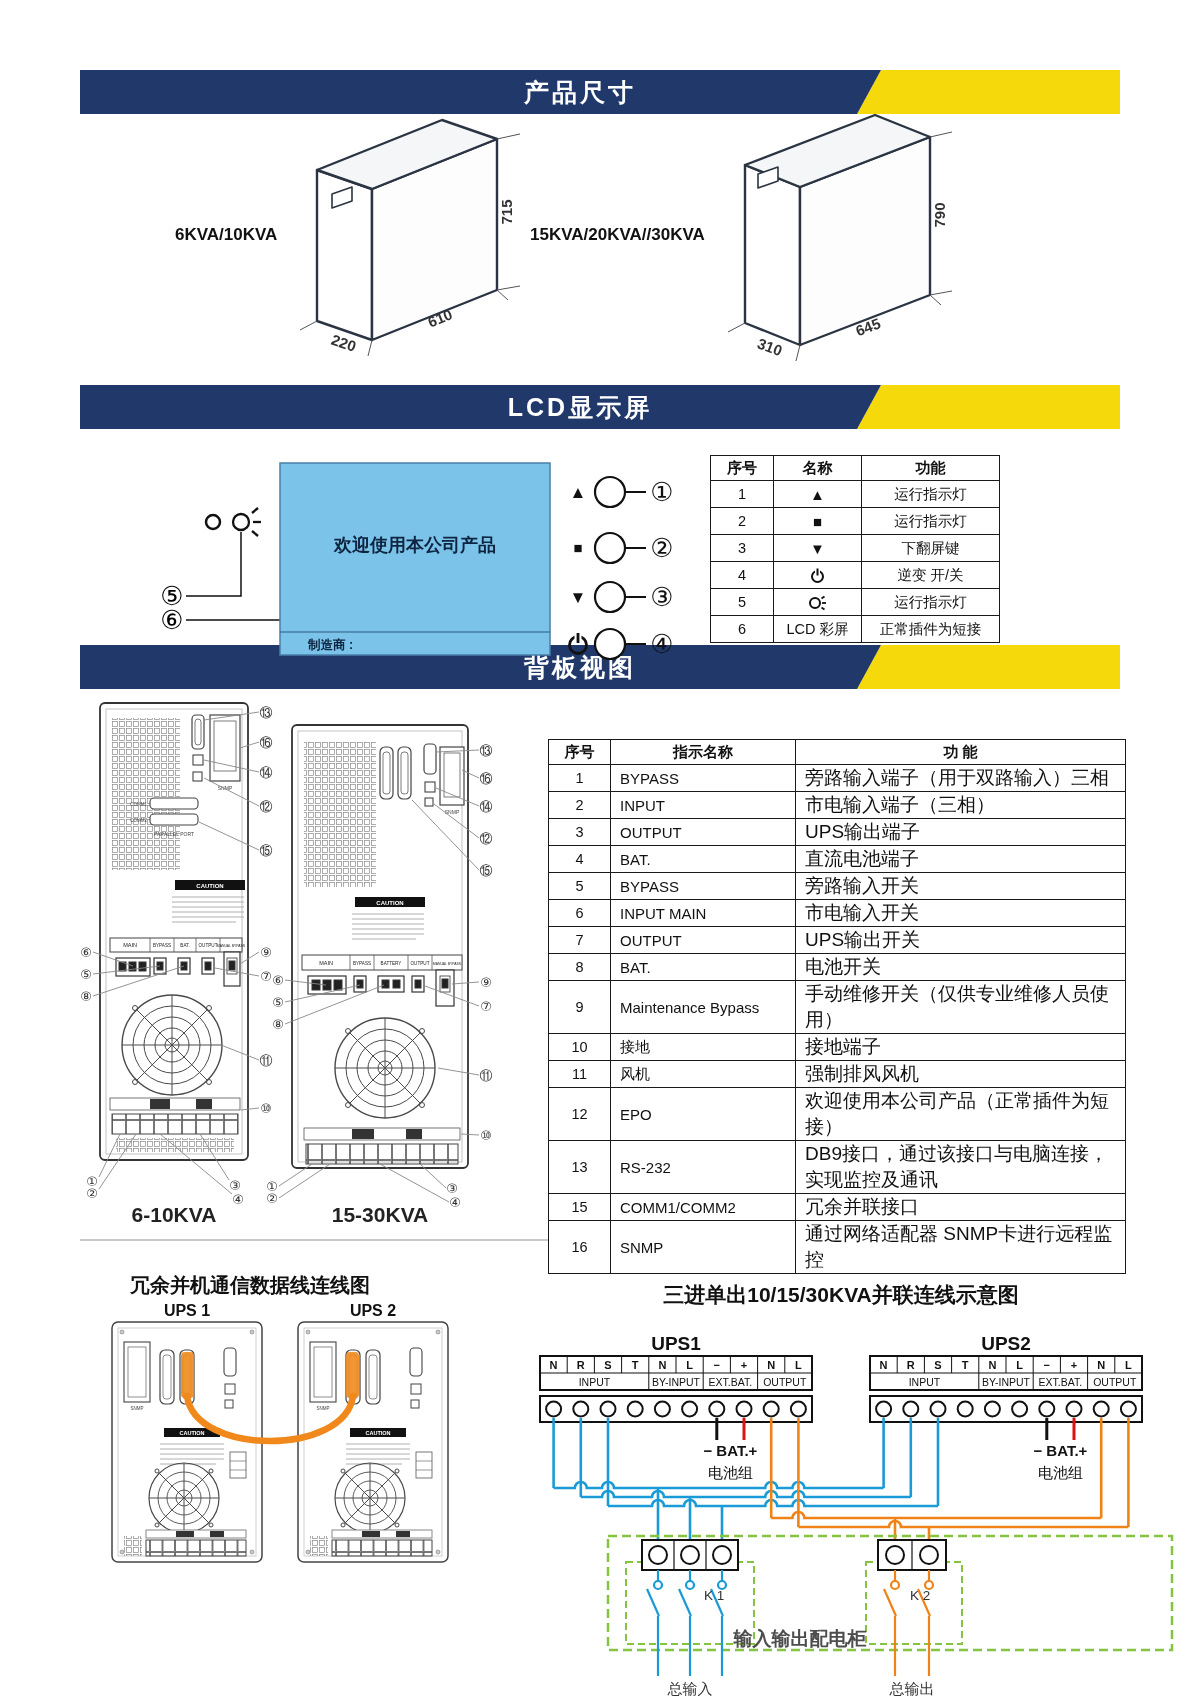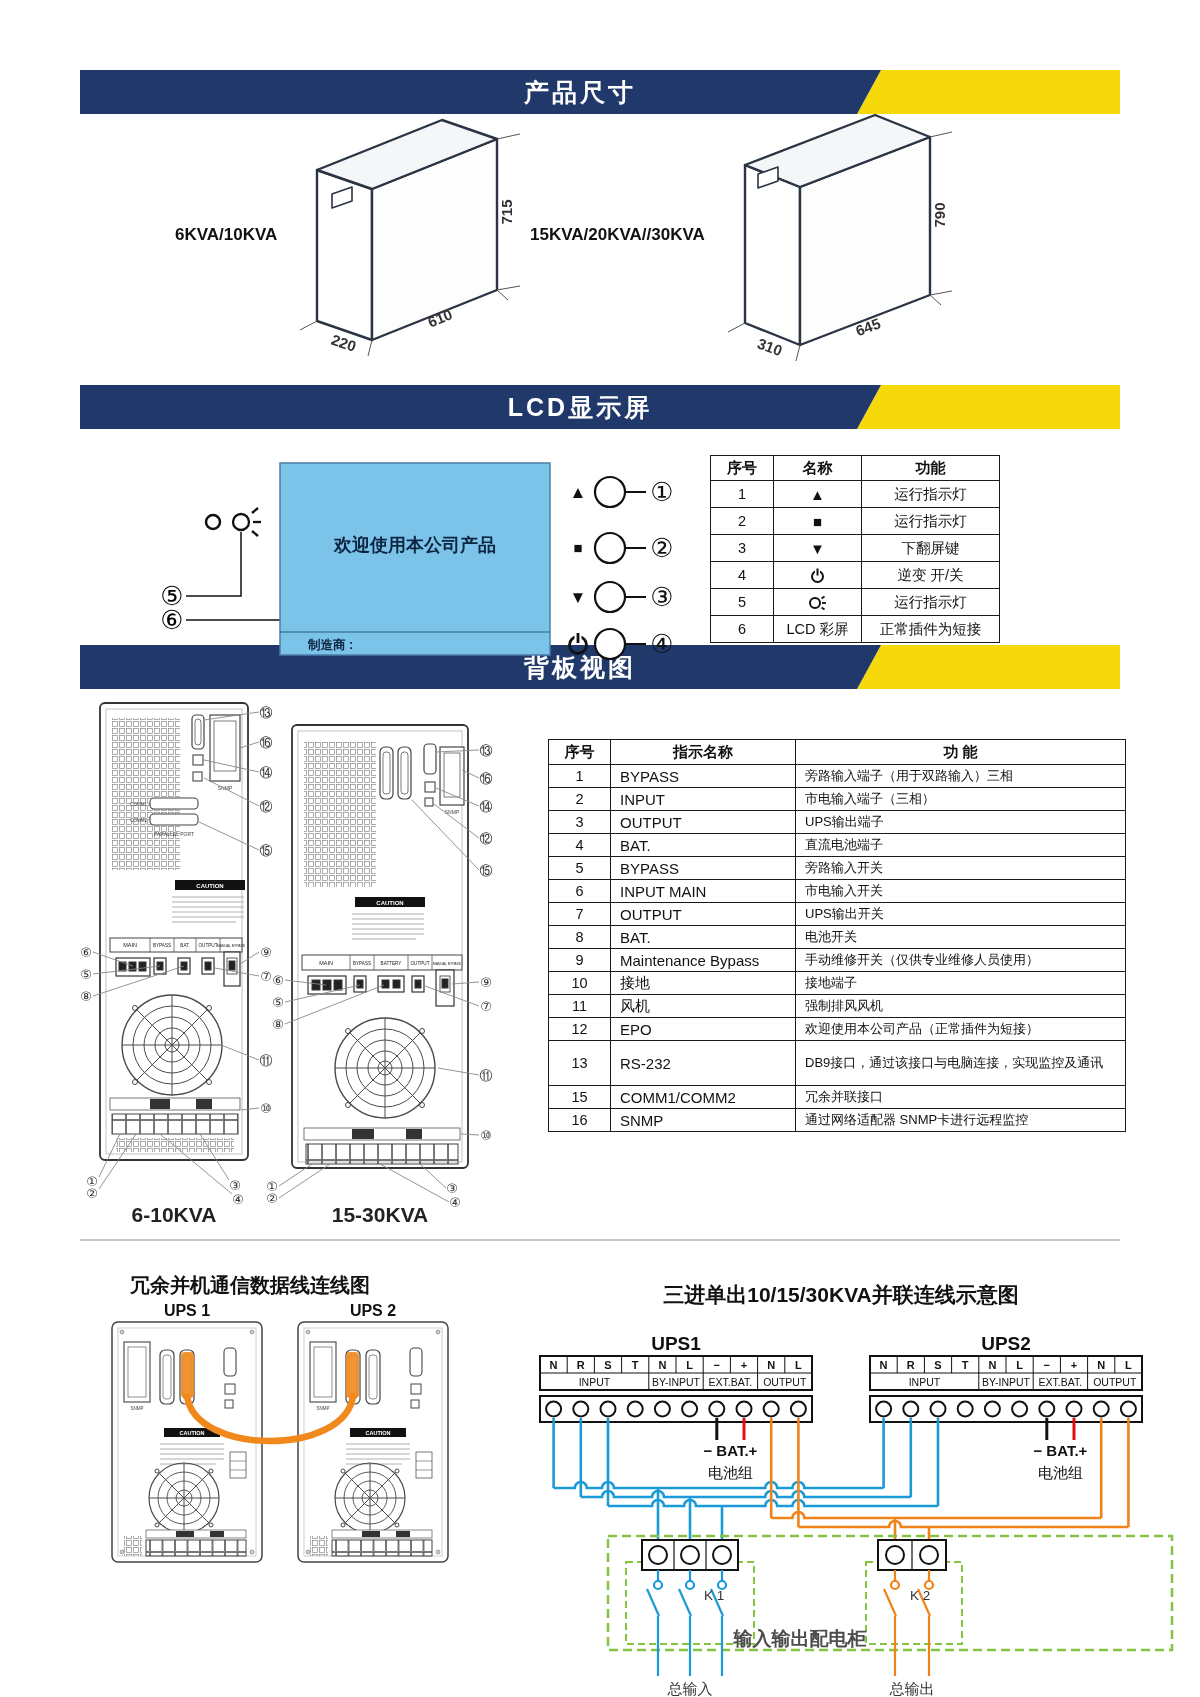--- a/index.html
+++ b/index.html
@@ -18,21 +18,21 @@
   table.tbl{border-collapse:collapse;table-layout:fixed;background:#fff;}
   table.tbl td{border:1.3px solid #1a1a1a;text-align:center;padding:0 2px;overflow:hidden;}
   .lcd-tbl{width:289px;font-size:14.5px;}
   .lcd-tbl td{height:26px;}
   .lcd-tbl tr.hdr td{height:24px;font-weight:bold;font-size:15px;}
   .lcd-tbl .sym{font-size:15px;}
   .rear-tbl{width:577px;font-size:14.5px;}
   .rear-tbl td{height:22px;}
   .rear-tbl tr.hdr td{height:24px;font-weight:bold;font-size:15px;}
   .rear-tbl td.c2{text-align:left;padding-left:9px;font-size:15px;}
-  .rear-tbl td.c3{text-align:left;padding-left:9px;font-size:13px;}
+  .rear-tbl td.c3{text-align:left;padding-left:9px;font-size:19px;}
   .rear-tbl tr.dbl td{height:44px;}
   .icon-cell svg{vertical-align:middle;}
 </style>
 </head>
 <body>
 
 <div class="page">
 
   <div class="banner" style="top:70px">
     <div class="gold"></div>

